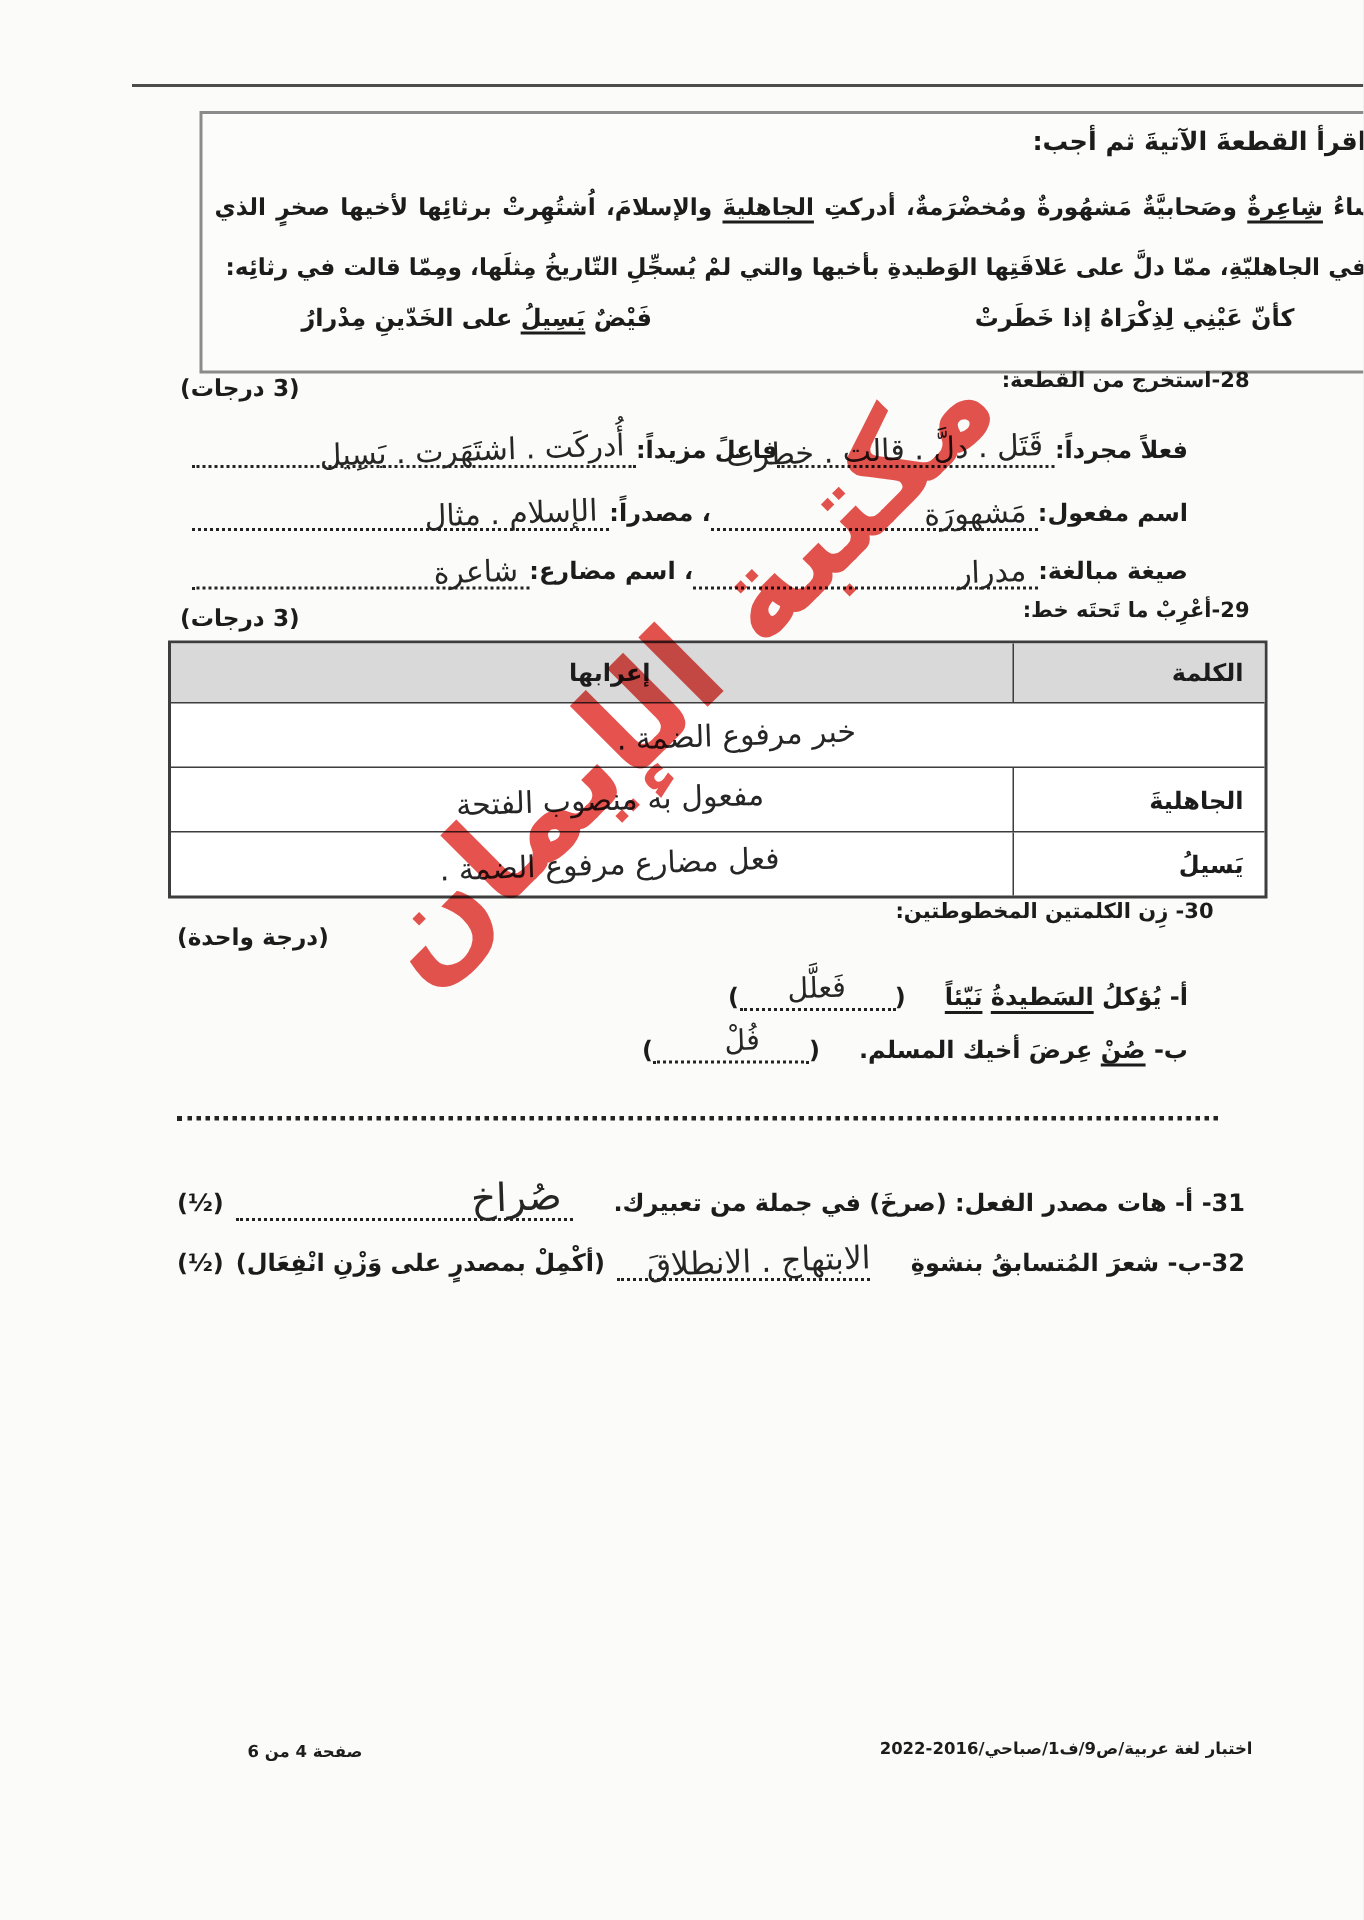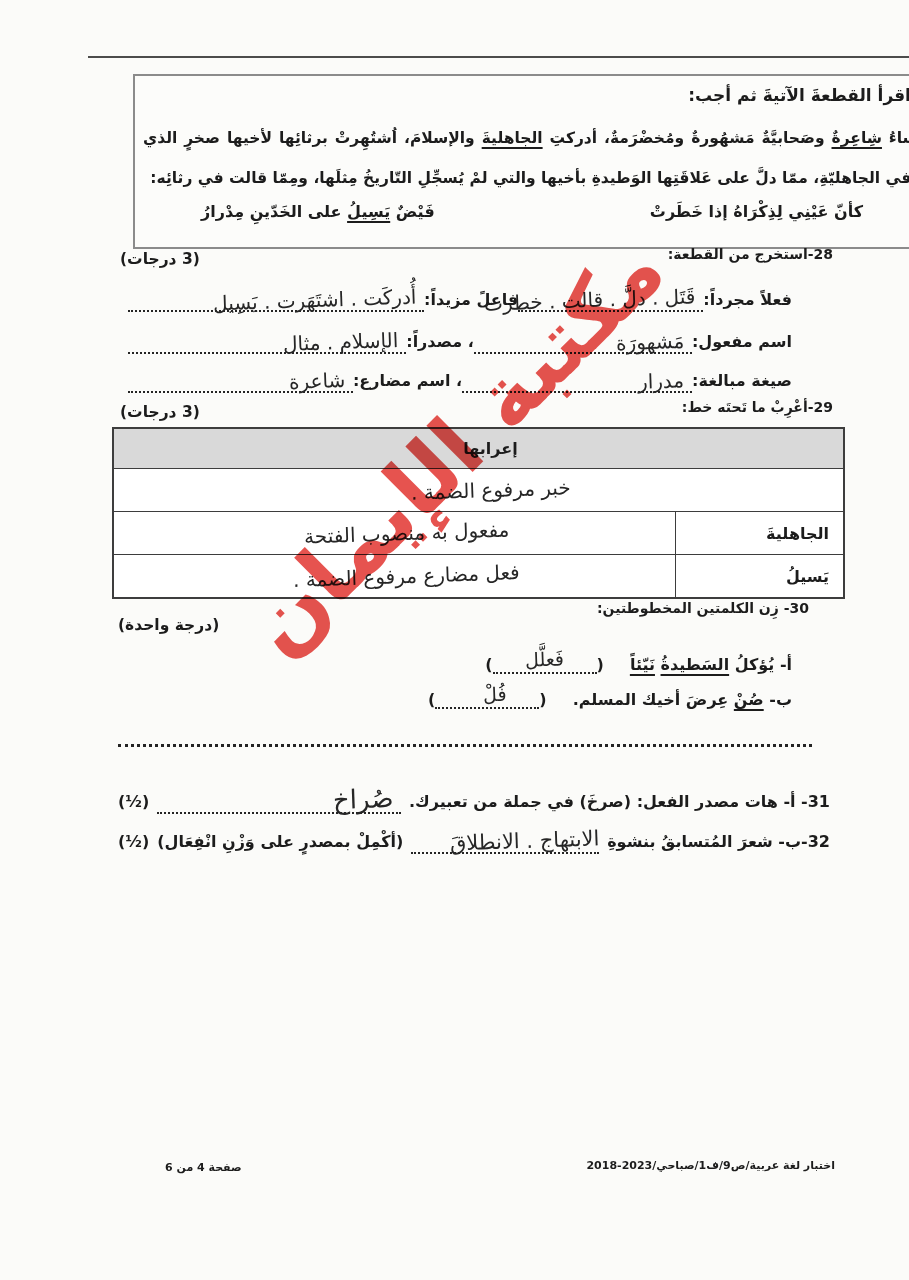--- a/index.html
+++ b/index.html
@@ -45,21 +45,21 @@
   
   .q30-line{display:flex;align-items:flex-end;gap:26px;font-weight:700;font-size:16px;height:30px;}
   .q30-sentence{white-space:nowrap;}
   .paren-blank{position:relative;display:inline-flex;align-items:flex-end;font-weight:700;}
   .paren-blank .dots{width:104px;height:17px;border-bottom:2.6px dotted #242424;display:inline-block;}
   .paren-blank .hw{position:absolute;bottom:4px;right:34%;font-size:19px;}
   
   .dotted-sep{border-top:3.2px dotted #242424;height:0;}
   
   .q-row{display:flex;align-items:flex-end;gap:8px;font-weight:700;font-size:16px;height:42px;}
-  .q-row .sentence{white-space:nowrap;line-height:24px;}
+  .q-row .sentence{white-space:nowrap;line-height:24px;margin-left:19px;}
   .q-row .blank{height:24px;}
   .q-row .hw.big{font-size:26px;}
   .q-row .note{white-space:nowrap;line-height:24px;}
   .q-row .half{white-space:nowrap;line-height:24px;}
   .hw-inline{position:relative;height:24px;border-bottom:2.6px dotted #242424;}
   .hw-inline .hw{position:absolute;bottom:-1px;right:0;font-size:21px;}
   
   .footer{font-weight:700;font-size:11px;white-space:nowrap;}
   
   .watermark{
@@ -122,20 +122,21 @@
     <span class="blank grow">
         <span class="hw">شاعرة</span>
       </span>
   </div>
 
   <div class="abs q-head" style="top:399px;right:76px">29-أعْرِبْ ما تَحتَه خط:</div>
   <div class="abs marks" style="top:403px;left:120px">(3 درجات)</div>
 
   <div class="abs grammar-table" style="top:427px;left:112px;width:733px">
     <div class="t-row t-head">
+      <div class="t-cell t-word">الكلمة</div>
       <div class="t-cell t-eval" style="font-weight:700;font-size:16px">إعرابها</div>
     </div>
     <div class="t-row t-body">
       <div class="t-cell t-eval">
           <span class="hw">خبر مرفوع الضمة .</span>
         </div>
     </div>
     <div class="t-row t-body">
       <div class="t-cell t-word">الجاهليةَ</div>
       <div class="t-cell t-eval">
@@ -185,16 +186,16 @@
 
   <div class="abs q-row" style="top:812px;right:79px;left:118px">
     <span class="sentence">32-ب- شعرَ المُتسابقُ بنشوةِ</span>
     <span class="hw-inline grow" style="flex:1">
         <span class="hw">الابتهاج . الانطلاقَ</span>
       </span>
     <span class="note">(أكْمِلْ بمصدرٍ على وَزْنِ انْفِعَال)</span>
     <span class="half">(½)</span>
   </div>
 
-  <div class="abs footer" style="top:1159px;right:74px">اختبار لغة عربية/ص9/ف1/صباحي/2023-2018</div>
+  <div class="abs footer" style="top:1159px;right:74px">اختبار لغة عربية/ص9/ف1/صباحي/2016-2022</div>
   <div class="abs footer" style="top:1161px;left:165px">صفحة 4 من 6</div>
 
 </div>
 
 </body></html>

